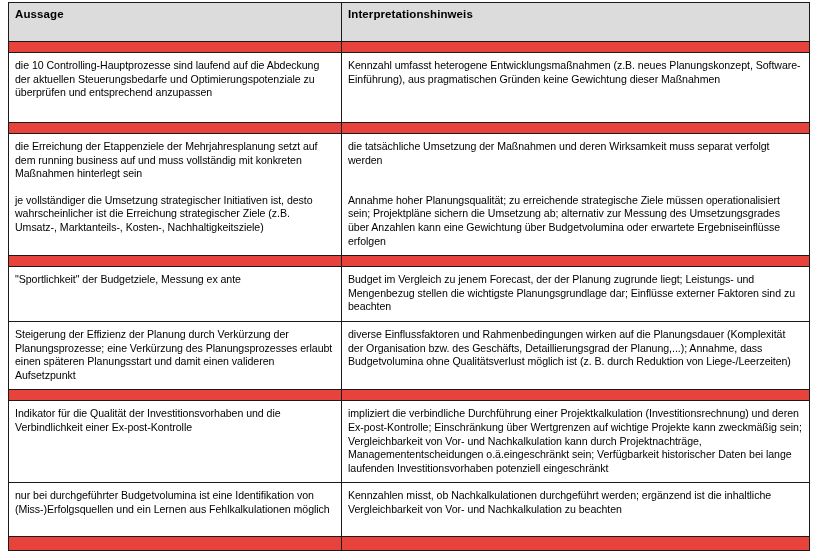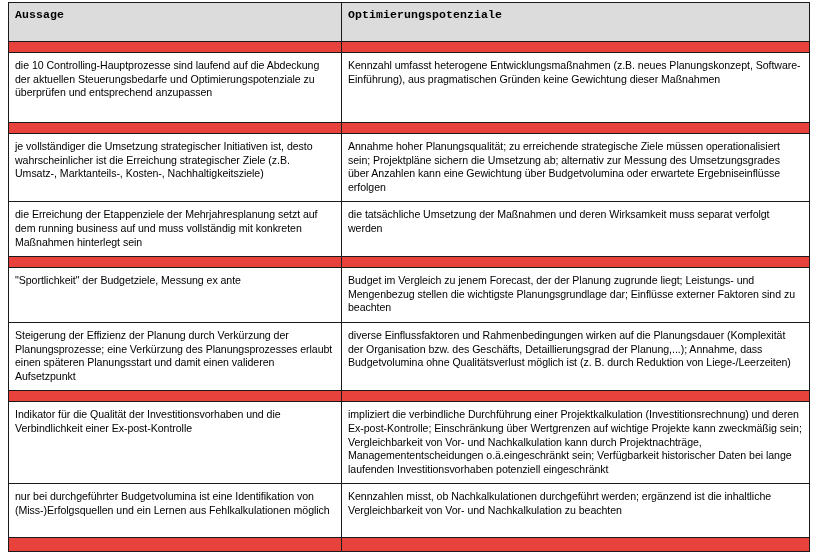--- a/index.html
+++ b/index.html
@@ -37,21 +37,20 @@
     border-bottom: 1.5px solid #1a1a1a;
     border-left: 1.5px solid #1a1a1a;
     border-right: 1.5px solid #1a1a1a;
     height: 29px;
     vertical-align: top;
     padding: 5px 6px 4px 6px;
     font-size: 11.5px;
     font-weight: bold;
     color: #000000;
     letter-spacing: 0.1px;
-    font-family: Liberation Mono, monospace;
   }
 
   
   tr.red-row td {
     background: #e8423c;
     border-top: 1.5px solid #1a1a1a;
     border-bottom: 1.5px solid #1a1a1a;
     border-left: 1.5px solid #1a1a1a;
     border-right: 1.5px solid #1a1a1a;
     height: 10px;
@@ -87,21 +86,21 @@
 <div id="table-wrap">
   <table class="matrix">
     <colgroup>
       <col class="col-aussage">
       <col class="col-hinweis">
     </colgroup>
     <tbody>
 
       <tr class="header-row">
         <td class="col-left">Aussage</td>
-        <td class="col-right">Optimierungspotenziale</td>
+        <td class="col-right">Interpretationshinweis</td>
       </tr>
 
       <tr class="red-row">
         <td class="col-left"></td>
         <td class="col-right"></td>
       </tr>
 
       <tr class="data-row" style="height:70px">
         <td class="col-left">
             <span class="cell-text">die 10 Controlling-Hauptprozesse sind laufend auf die Abdeckung der aktuellen Steuerungsbedarfe und Optimierungspotenziale zu überprüfen und entsprechend anzupassen</span>
@@ -109,35 +108,35 @@
         <td class="col-right">
             <span class="cell-text">Kennzahl umfasst heterogene Entwicklungsmaßnahmen (z.B. neues Planungskonzept, Software-Einführung), aus pragmatischen Gründen keine Gewichtung dieser Maßnahmen</span>
           </td>
       </tr>
 
       <tr class="red-row">
         <td class="col-left"></td>
         <td class="col-right"></td>
       </tr>
 
+      <tr class="data-row" style="height:47px">
+        <td class="col-left">
+            <span class="cell-text">die Erreichung der Etappenziele der Mehrjahresplanung setzt auf dem running business auf und muss vollständig mit konkreten Maßnahmen hinterlegt sein</span>
+          </td>
+        <td class="col-right">
+            <span class="cell-text">die tatsächliche Umsetzung der Maßnahmen und deren Wirksamkeit muss separat verfolgt werden</span>
+          </td>
+      </tr>
+
       <tr class="data-row rule-below" style="height:60px">
         <td class="col-left">
             <span class="cell-text">je vollständiger die Umsetzung strategischer Initiativen ist, desto wahrscheinlicher ist die Erreichung strategischer Ziele (z.B. Umsatz-, Marktanteils-, Kosten-, Nachhaltigkeitsziele)</span>
           </td>
         <td class="col-right">
             <span class="cell-text">Annahme hoher Planungsqualität; zu erreichende strategische Ziele müssen operationalisiert sein; Projektpläne sichern die Umsetzung ab; alternativ zur Messung des Umsetzungsgrades über Anzahlen kann eine Gewichtung über Budgetvolumina oder erwartete Ergebniseinflüsse erfolgen</span>
-          </td>
-      </tr>
-
-      <tr class="data-row" style="height:47px">
-        <td class="col-left">
-            <span class="cell-text">die Erreichung der Etappenziele der Mehrjahresplanung setzt auf dem running business auf und muss vollständig mit konkreten Maßnahmen hinterlegt sein</span>
-          </td>
-        <td class="col-right">
-            <span class="cell-text">die tatsächliche Umsetzung der Maßnahmen und deren Wirksamkeit muss separat verfolgt werden</span>
           </td>
       </tr>
 
       <tr class="red-row">
         <td class="col-left"></td>
         <td class="col-right"></td>
       </tr>
 
       <tr class="data-row rule-below" style="height:42px">
         <td class="col-left">

